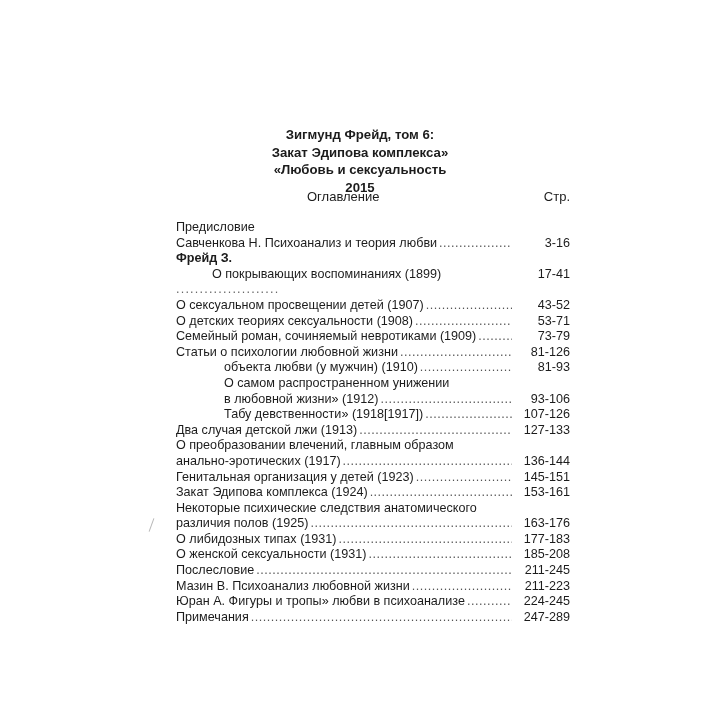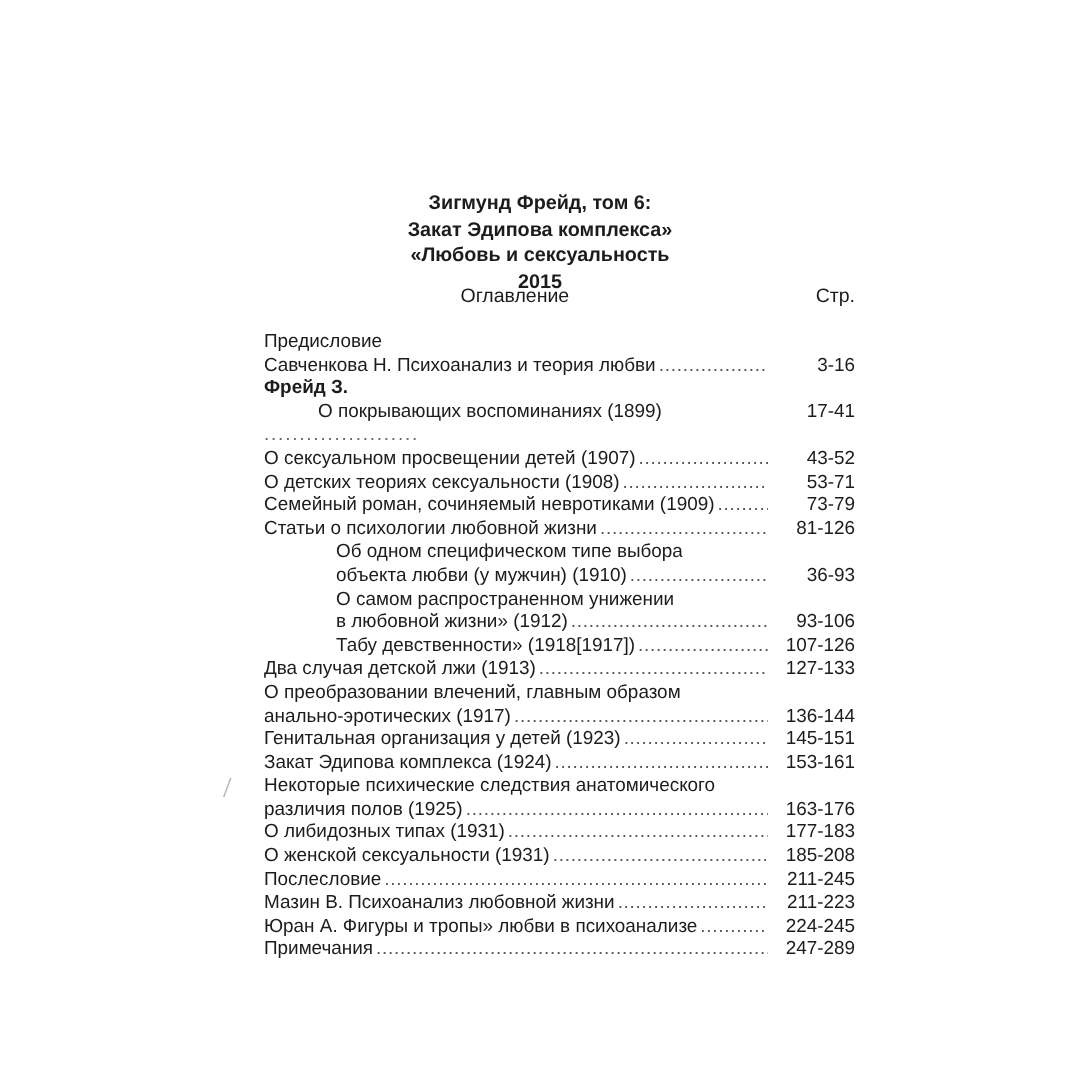--- a/index.html
+++ b/index.html
@@ -207,29 +207,24 @@
       <div class="row">
         <span class="label">Семейный роман, сочиняемый невротиками (1909)</span>
         <span class="leader"></span>
         <span class="pages">73-79</span>
       </div>
       <div class="row">
         <span class="label">Статьи о психологии любовной жизни</span>
         <span class="leader"></span>
         <span class="pages">81-126</span>
       </div>
-      <div class="row no-leader no-pages">
-        <span class="label indent-2">Об одном специфическом типе выбора</span>
-        <span class="leader"></span>
-        <span class="pages"></span>
-      </div>
       <div class="row">
         <span class="label indent-2">объекта любви (у мужчин)  (1910)</span>
         <span class="leader"></span>
-        <span class="pages">36-93</span>
+        <span class="pages">81-93</span>
       </div>
       <div class="row no-leader no-pages">
         <span class="label indent-2">О самом распространенном унижении</span>
         <span class="leader"></span>
         <span class="pages"></span>
       </div>
       <div class="row">
         <span class="label indent-2">в любовной жизни»  (1912)</span>
         <span class="leader"></span>
         <span class="pages">93-106</span>

